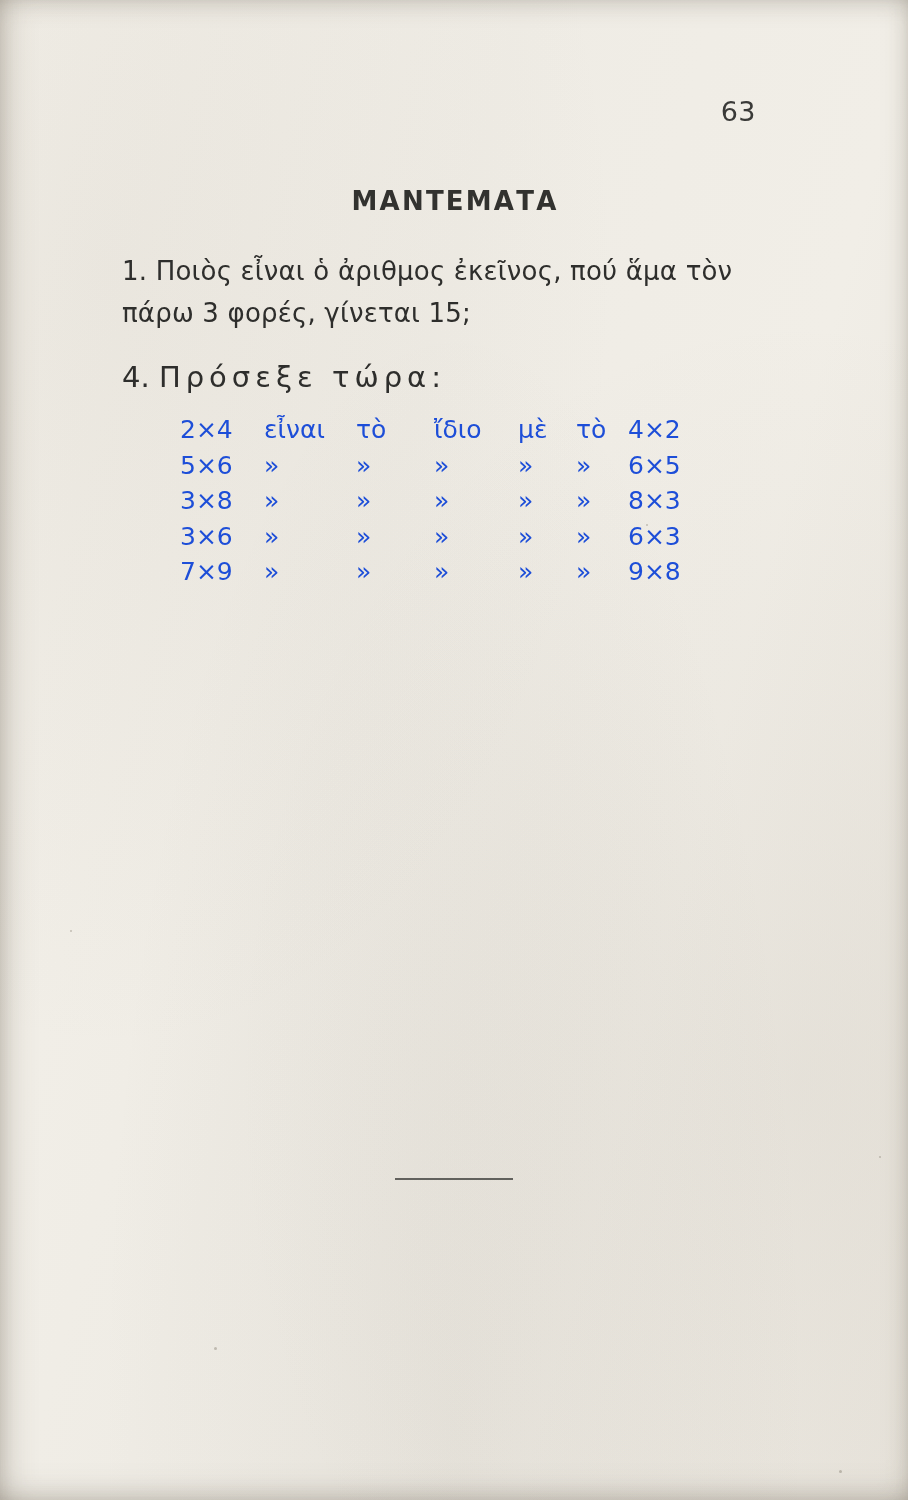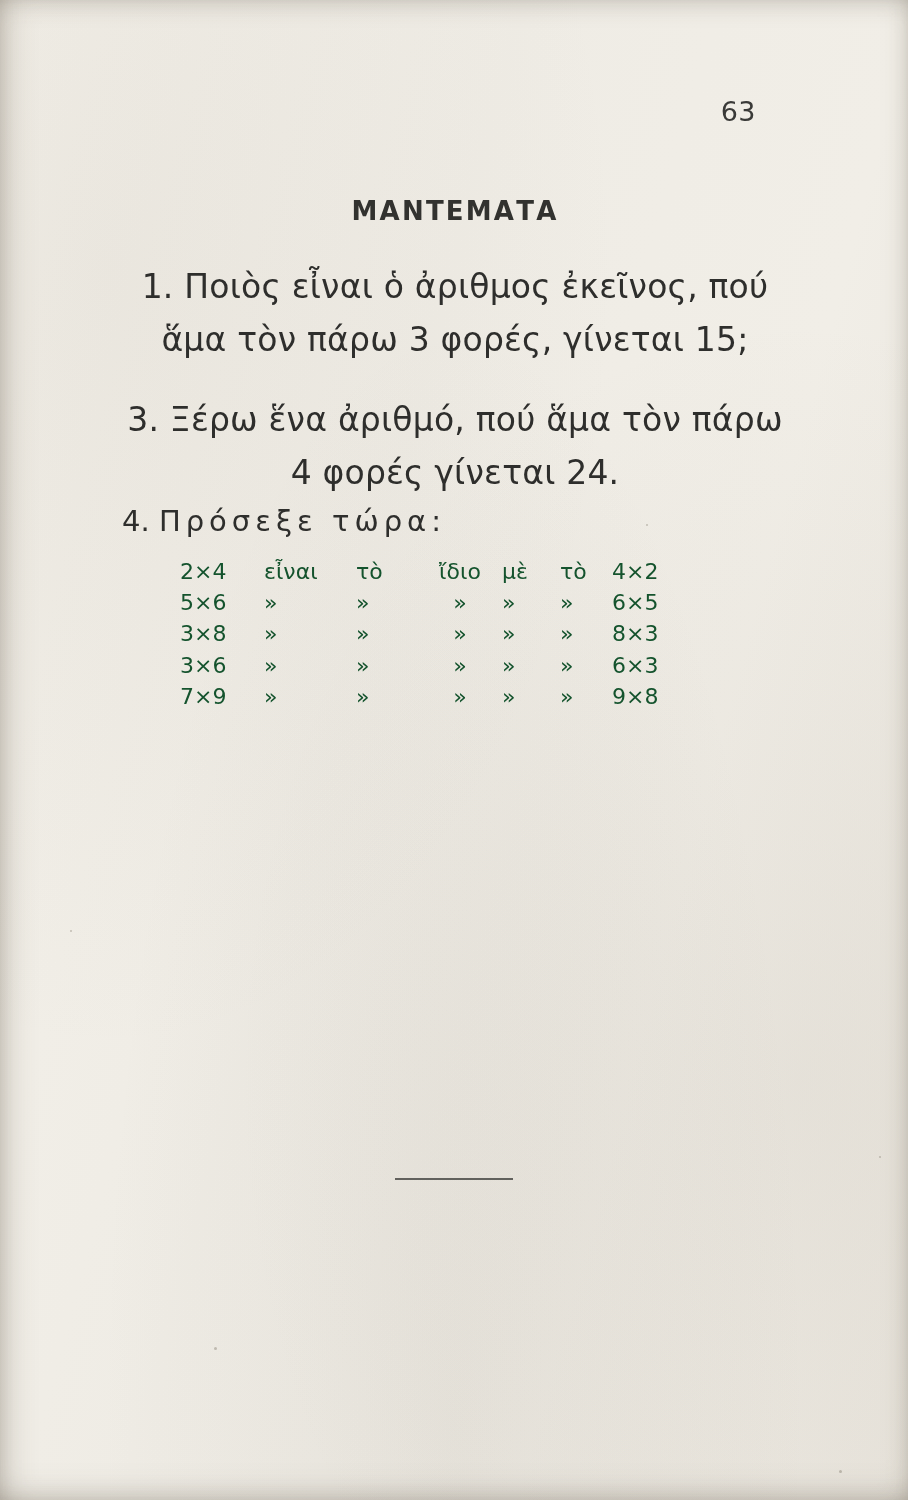--- a/index.html
+++ b/index.html
@@ -43,75 +43,74 @@
     position: absolute;
     top: 96px;
     right: 152px;
     font-size: 27px;
     letter-spacing: 0.5px;
     color: #3a3a38;
   }
   .content {
     position: absolute;
     left: 122px;
-    top: 196px;
+    top: 186px;
     width: 666px;
   }
   .heading {
     text-align: center;
     font-size: 26px;
     letter-spacing: 2.2px;
     color: #32322f;
     margin: 0 0 34px 0;
   }
   .subheading {
     text-align: center;
     font-size: 25px;
     letter-spacing: 2.0px;
     color: #32322f;
     margin: 38px 0 30px 0;
   }
   .para {
-    font-size: 33px;
+    font-size: 26px;
     line-height: 1.62;
     margin: 0 0 26px 0;
     color: #2e2e2c;
     letter-spacing: 0.2px;
-    text-align: center;
   }
   .para-tight {
     margin-bottom: 4px;
   }
   .para-follow {
     margin-top: 0;
     margin-bottom: 26px;
   }
   .spaced-item {
     font-size: 29px;
     margin: 0 0 18px 0;
     color: #2e2e2c;
   }
   .spaced-item .wide {
     letter-spacing: 5px;
   }
   .table {
     margin: 10px 0 0 58px;
-    font-size: 22px;
-    color: #14532d;
+    font-size: 25px;
+    color: #1d4ed8;
     line-height: 1.42;
   }
   .trow {
     display: flex;
     align-items: baseline;
     white-space: pre;
   }
   .c-left   { width: 84px; text-align: left; }
   .c-w1     { width: 92px; text-align: left; }
   .c-w2     { width: 62px; text-align: left; }
-  .c-w3     { width: 84px; text-align: center; }
+  .c-w3     { width: 84px; text-align: left; margin-left: 16px; }
   .c-w4     { width: 58px; text-align: left; }
   .c-w5     { width: 52px; text-align: left; }
   .c-right  { text-align: center; }
   .rule {
     position: absolute;
     left: 50%;
     transform: translateX(-50%);
     top: 1178px;
     width: 118px;
     height: 2px;
@@ -134,21 +133,20 @@
 
   <div class="page-number">63</div>
 
   <div class="content">
 
     <h1 class="heading">ΜΑΝΤΕΜΑΤΑ</h1>
 
     <p class="para">1. Ποιὸς εἶναι ὁ ἀριθμος ἐκεῖνος, πού ἅμα τὸν πάρω 3 φορές, γίνεται 15;</p>
 
 
-    <p class="para para-tight">3. Ξέρω ἕνα ἀριθμό, πού ἅμα τὸν πάρω 4 φορές γίνεται 24.</p>
 
 
     <p class="spaced-item">
       <span class="indent"></span><span>4.</span>
       <span class="wide">Πρόσεξε τώρα:</span>
     </p>
 
     <div class="table">
       <div class="trow">
         <span class="c-left">2×4</span>

